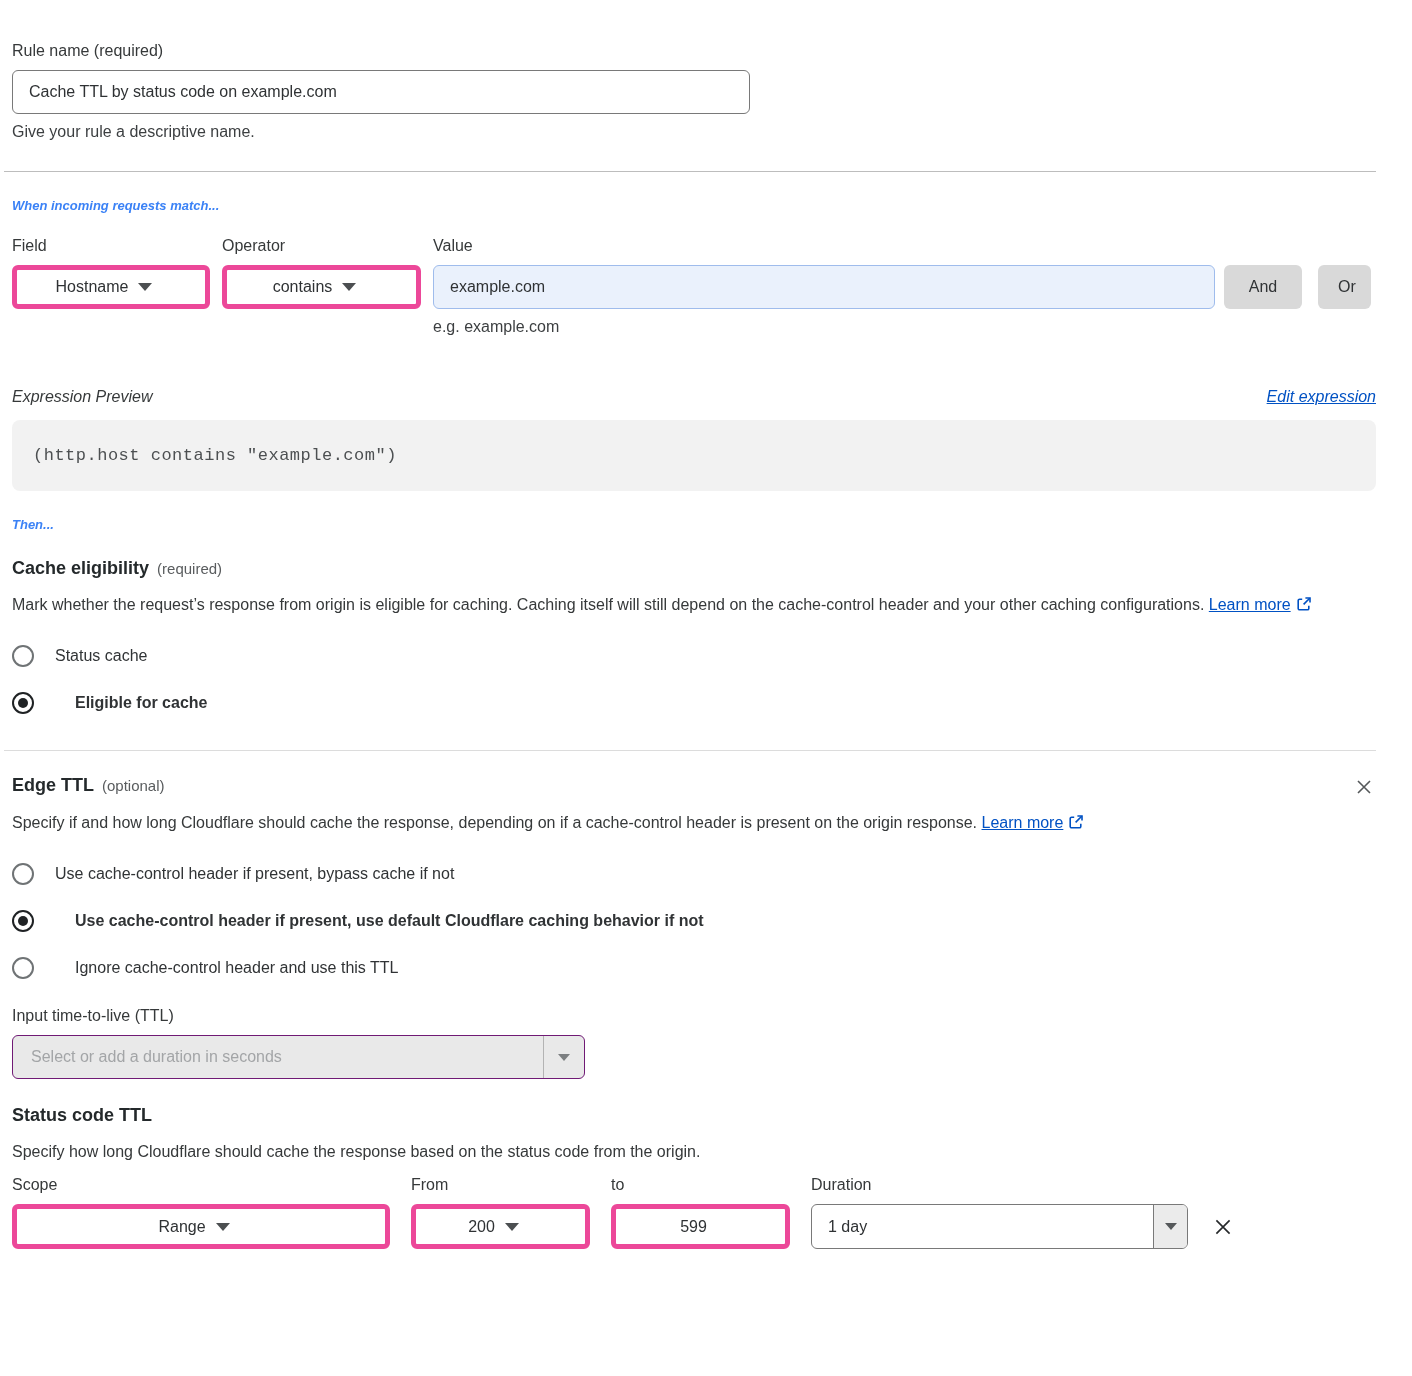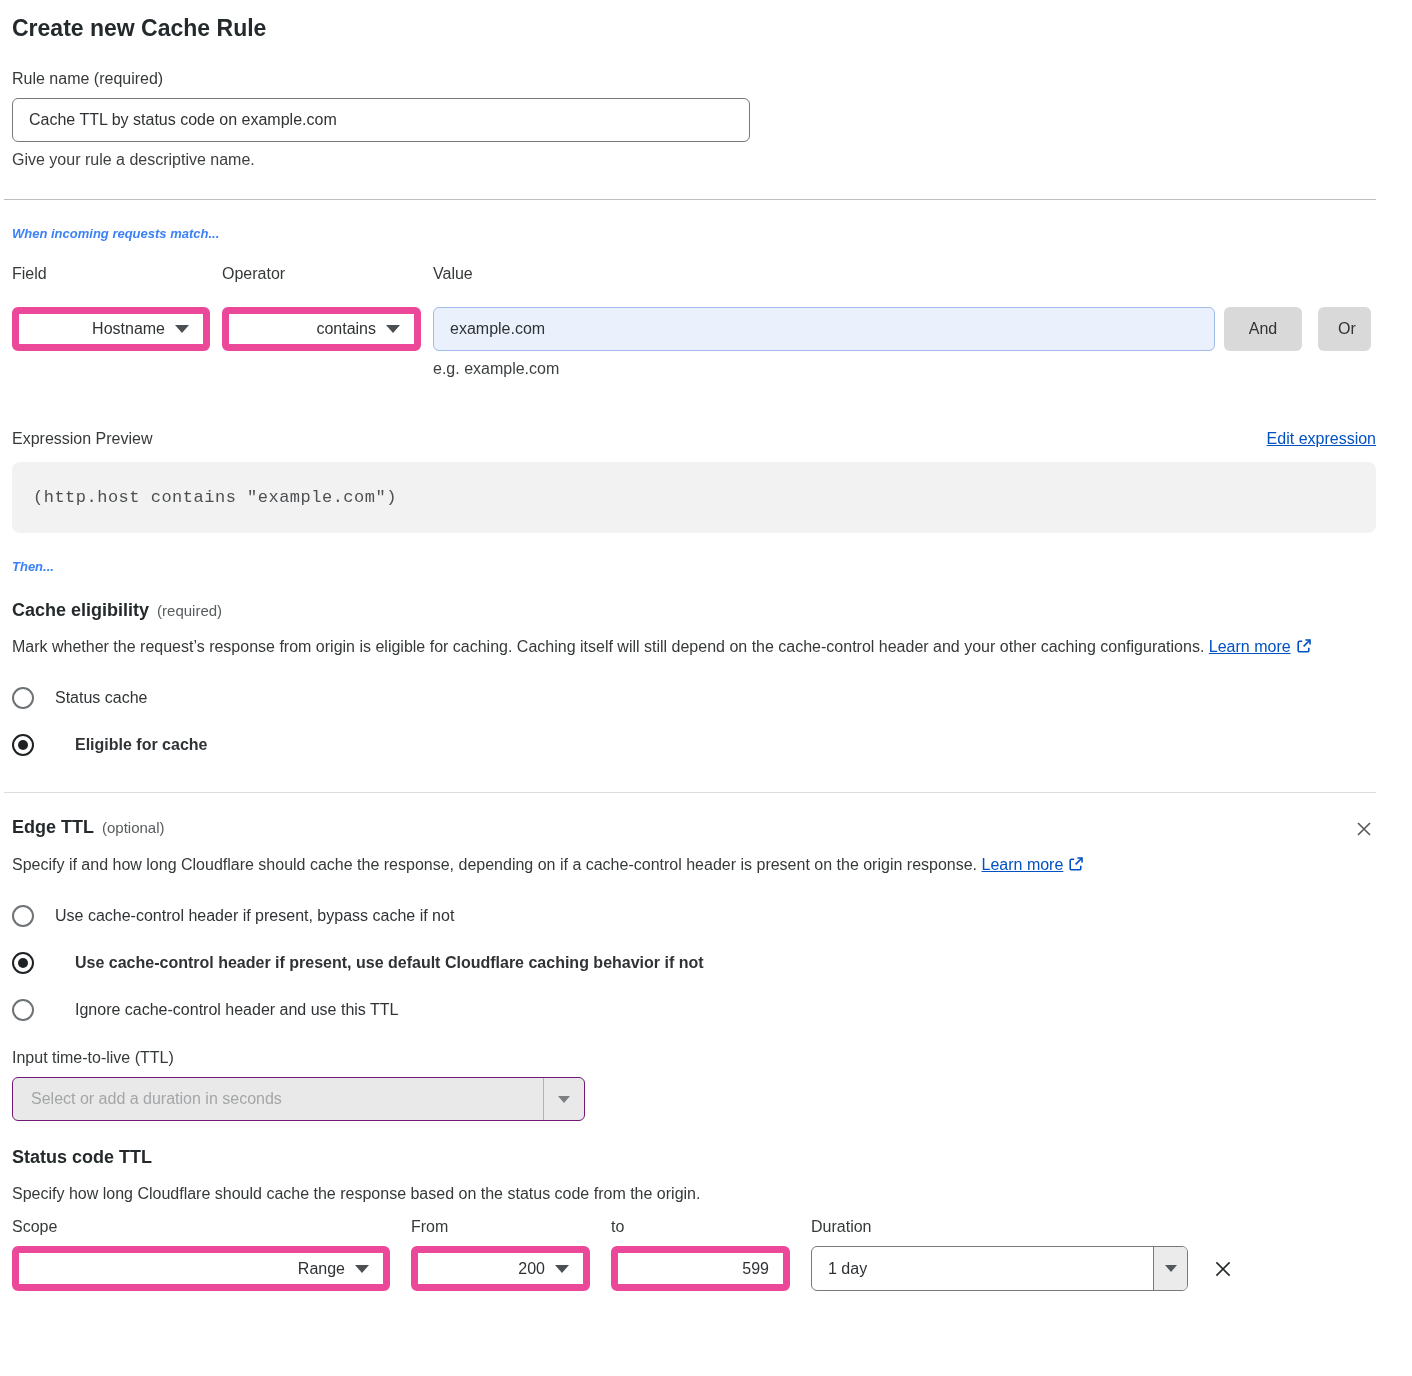--- a/index.html
+++ b/index.html
@@ -48,29 +48,29 @@
   h2.section-heading {
     font-size:13px;
     font-weight:700;
     color:#3b82f6;
     margin:26px 0 0 0;
     font-style:italic;
   }
   
   .match-row { display:flex; align-items:flex-end; margin-top:24px; }
   .fgroup { display:flex; flex-direction:column; }
-  .fgroup .field-label { margin-bottom:24px; }
+  .fgroup .field-label { margin-bottom:10px; }
   .select-box {
     height:44px;
-    border:7px solid #ec4899;
+    border:5px solid #ec4899;
     border-radius:6px;
     background:#fff;
     display:flex;
     align-items:center;
-    justify-content:flex-end;
+    justify-content:center;
     padding:0 14px 0 0;
     font-size:16px;
     color:#2f3234;
     cursor:pointer;
   }
   .caret {
     width:0; height:0;
     border-left:7px solid transparent;
     border-right:7px solid transparent;
     border-top:8px solid #4c4f51;
@@ -105,20 +105,21 @@
   .btn-and { margin-left:9px; width:78px; }
   .btn-or  { margin-left:16px; width:53px; }
   .value-hint { margin-top:9px; margin-left:421px; font-size:16px; color:#3c3f41; }
 
   
   .expr-row {
     margin-top:52px;
     display:flex;
     justify-content:space-between;
     align-items:flex-end;
+    font-style:italic;
   }
   a.link {
     color:#0051c3;
     text-decoration:underline;
     font-size:16px;
     cursor:pointer;
   }
   .code-box {
     margin-top:14px;
     background:#f2f2f2;
@@ -230,21 +231,20 @@
     display:flex; align-items:center; justify-content:center;
   }
   .combo .caret { margin-left:0; border-left-width:6px; border-right-width:6px; border-top-width:7px; border-top-color:#55585a; }
   .remove-x { margin-left:22px; }
 </style>
 </head>
 <body>
 
 <div class="page">
 
-  <h1 class="page-title">Create new Cache Rule</h1>
 
   <div class="field-label rule-label">Rule name (required)</div>
   <input class="text-input" type="text" value="Cache TTL by status code on example.com" style="">
   <div class="help-text">Give your rule a descriptive name.</div>
 
   <hr class="divider">
 
   <h2 class="section-heading">When incoming requests match...</h2>
 
   <div class="match-row">

